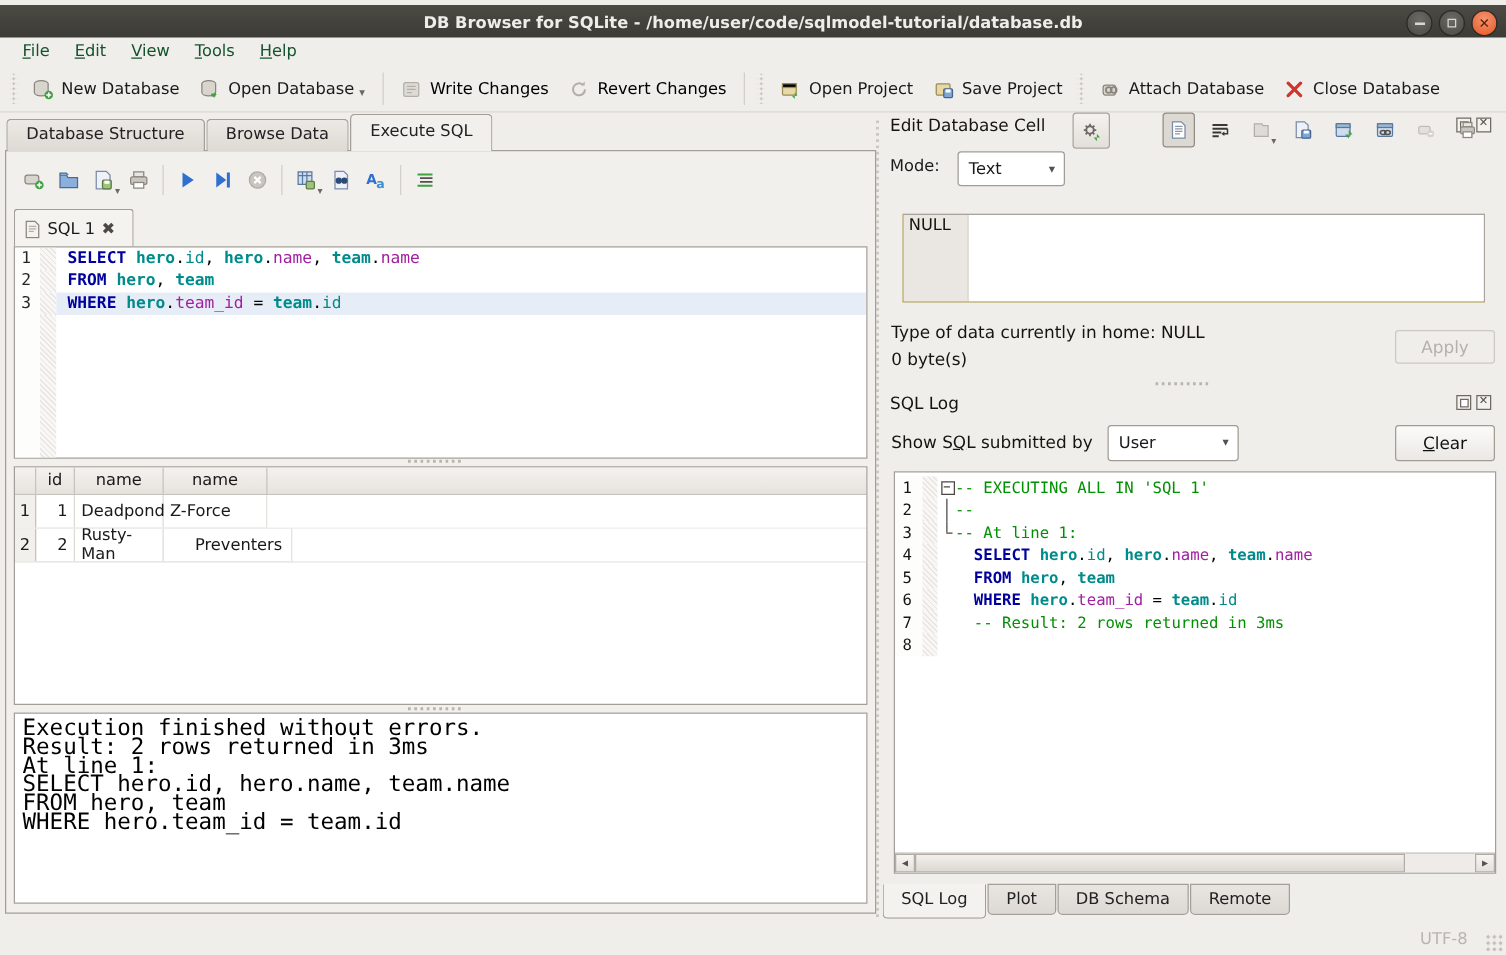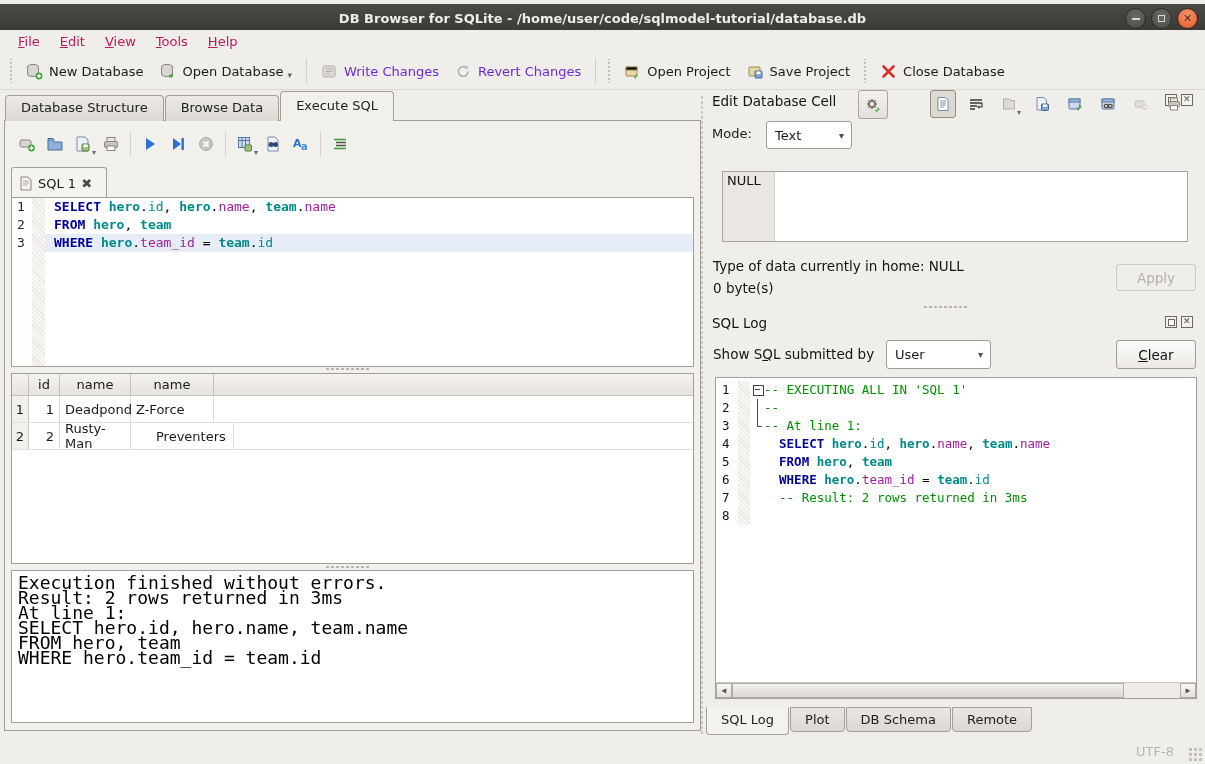--- a/index.html
+++ b/index.html
@@ -32,38 +32,38 @@
   }
   .win-btn.close { background: radial-gradient(circle at 50% 35%, #f39774, #e95420); color:#5e2205; }
   .win-btn .bar { width:8px; height:2px; background:#d9d7d2; }
   .win-btn .sq { width:7px; height:7px; border:1.5px solid #d9d7d2; }
 
   
   .menubar {
     position:absolute; left:0; top:30px; width:1205px; height:23px;
     background:#f0eeeb; display:flex; align-items:center; padding-left:8px;
   }
-  .menu-item { padding:2px 10px; color:#be185d; }
+  .menu-item { padding:2px 10px; color:#14532d; }
   .menu-item u { text-decoration:underline; }
 
   
   .toolbar {
     position:absolute; left:0; top:53px; width:1205px; height:37px;
     background:#f0eeeb; border-bottom:1px solid #dbd7d2;
     display:flex; align-items:center; padding-left:4px;
   }
   .tb-handle {
     width:6px; height:24px; margin:0 4px;
     background-image: radial-gradient(#c3bfb8 34%, transparent 36%);
     background-size:4px 4px; background-position:center;
   }
   .tb-sep { width:1px; height:26px; background:#d2cec8; margin:0 6px; }
   .tb-btn { display:flex; align-items:center; gap:6px; padding:5px 8px; white-space:nowrap; border-radius:3px; }
   .tb-btn svg { flex:0 0 auto; }
-  .tb-btn.disabled { color:#6d28d9; }
+  .tb-btn.disabled { color:#000000; }
   .tb-caret { font-size:9px; color:#6d6962; margin-left:-2px; align-self:flex-end; }
 
   
   .tabbar { position:absolute; left:5px; top:94px; display:flex; align-items:flex-end; height:27px; z-index:3; }
   .mtab {
     height:26px; padding:4px 15px 0;
     background:linear-gradient(#eceae6, #ddd9d3);
     border:1px solid #a39e97; border-bottom:none;
     border-radius:4px 4px 0 0; margin-right:1px; color:#222;
   }
@@ -305,20 +305,28 @@
     <svg width="17" height="17" viewBox="0 0 17 17">
         <rect x="2" y="4" width="11" height="9" rx="1" fill="#e7d9a5" stroke="#9a8a55"></rect>
         <rect x="8" y="8" width="7" height="7" rx="1" fill="#7ea7d8" stroke="#46648c"></rect>
         <rect x="9.5" y="8.5" width="4" height="2.5" fill="#fff"></rect>
       </svg>
     <span>Save Project</span>
   </div>
 
   <div class="tb-handle"></div>
 
+  <div class="tb-btn">
+    <svg width="17" height="17" viewBox="0 0 17 17">
+        <rect x="2.5" y="5" width="10" height="8" rx="2" fill="#d8d4ce" stroke="#8a857d"></rect>
+        <circle cx="7" cy="9" r="2.3" fill="none" stroke="#8a857d" stroke-width="1.4"></circle>
+        <circle cx="11" cy="9" r="2.3" fill="none" stroke="#8a857d" stroke-width="1.4"></circle>
+      </svg>
+    <span>Attach Database</span>
+  </div>
 
   <div class="tb-btn">
     <svg width="17" height="17" viewBox="0 0 17 17">
         <path d="M3.5 3.5l10 10M13.5 3.5l-10 10" stroke="#d0342c" stroke-width="2.6" stroke-linecap="round"></path>
       </svg>
     <span>Close Database</span>
   </div>
 </div>
 
 <div class="tabbar">

